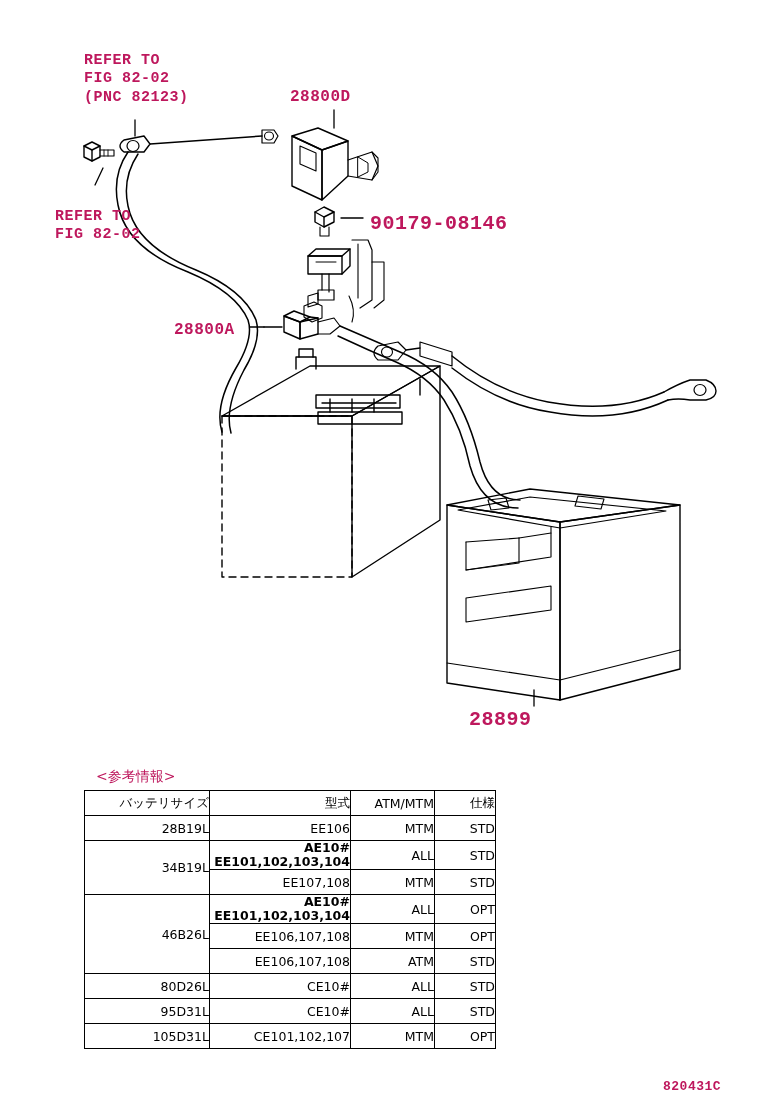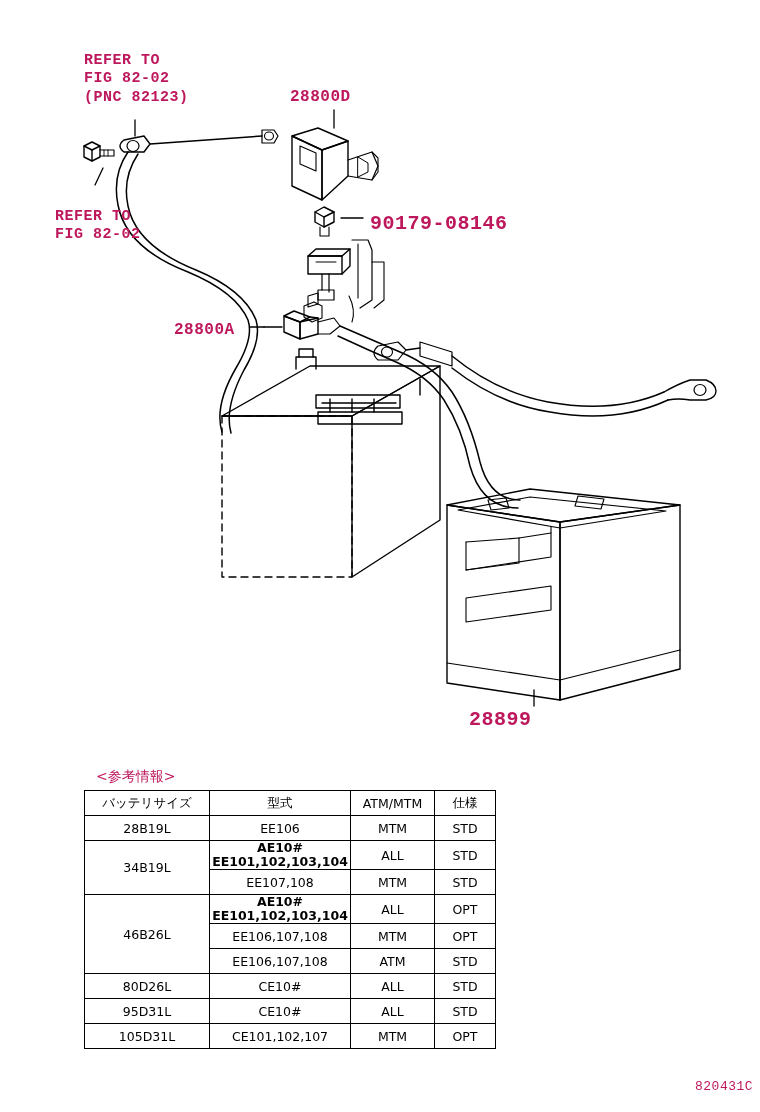--- a/index.html
+++ b/index.html
@@ -64,44 +64,43 @@
   .lbl-28899 {
     left: 469px;
     top: 708px;
     font-size: 20px;
     letter-spacing: 0.5px;
   }
   .lbl-code {
     left: 663px;
     top: 1079px;
     font-size: 13px;
-    font-weight: normal;
-    letter-spacing: 0.5px;
-    margin-left: 32px;
+    font-weight: bold;
+    letter-spacing: 0.5px;
   }
   .lbl-sankou {
     left: 84px;
     top: 768px;
     font-size: 14px;
     font-weight: normal;
     font-family: "DejaVu Sans", sans-serif;
     margin-left: 12px;
   }
 
   
   #spec-table {
     position: absolute;
     left: 84px;
     top: 790px;
     border-collapse: collapse;
     table-layout: fixed;
   }
   #spec-table td, #spec-table th {
     border: 1px solid #000;
-    text-align: center;
+    text-align: right;
     vertical-align: middle;
     font-family: "DejaVu Sans", sans-serif;
     font-size: 12.5px;
     font-weight: normal;
     padding: 0;
     height: 24px;
     color: #000;
   }
   #spec-table th {
     font-size: 12.5px;

